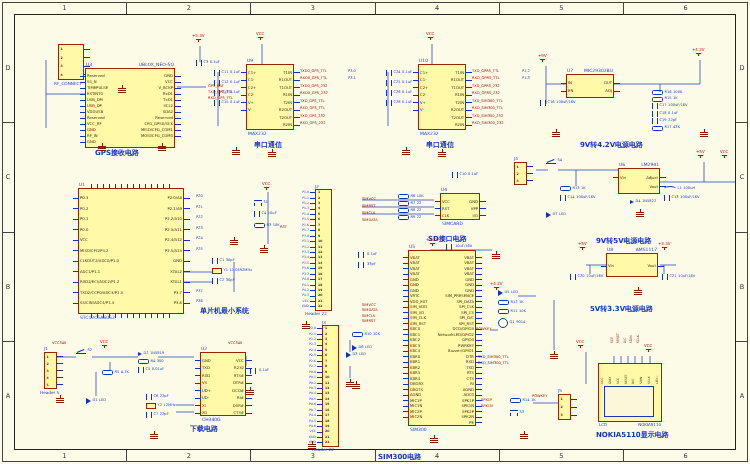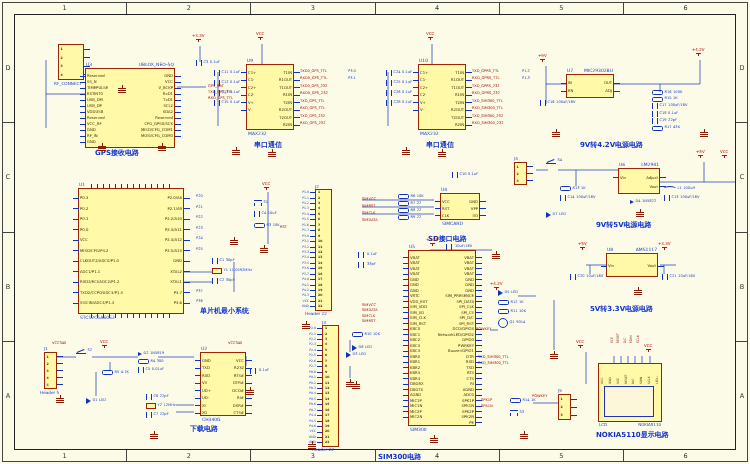--- a/index.html
+++ b/index.html
@@ -703,21 +703,21 @@
         <span class="pv">100uF/16V</span>
       </div>
     </div>
   <div class="parts" style="left:546px;top:212px">
       <div class="prt2">
         <i class="sym" data-t="led"></i>
         <span class="pr">D7</span>
         <span class="pv">LED</span>
       </div>
     </div>
-  <div class="btitle" style="left:596px;top:220px">9V转5V电源电路</div>
+  <div class="btitle" style="left:596px;top:236px">9V转5V电源电路</div>
 
   <div class="chip" style="left:606px;top:253px;width:52px;height:24px;--rh:16px">
     <span class="des">U8</span>
     <span class="prt top">AMS1117</span>
     <div class="pins l">
         <div class="pin">
           <i class="stub"></i>
           <span>Vin</span>
         </div>
       </div>

